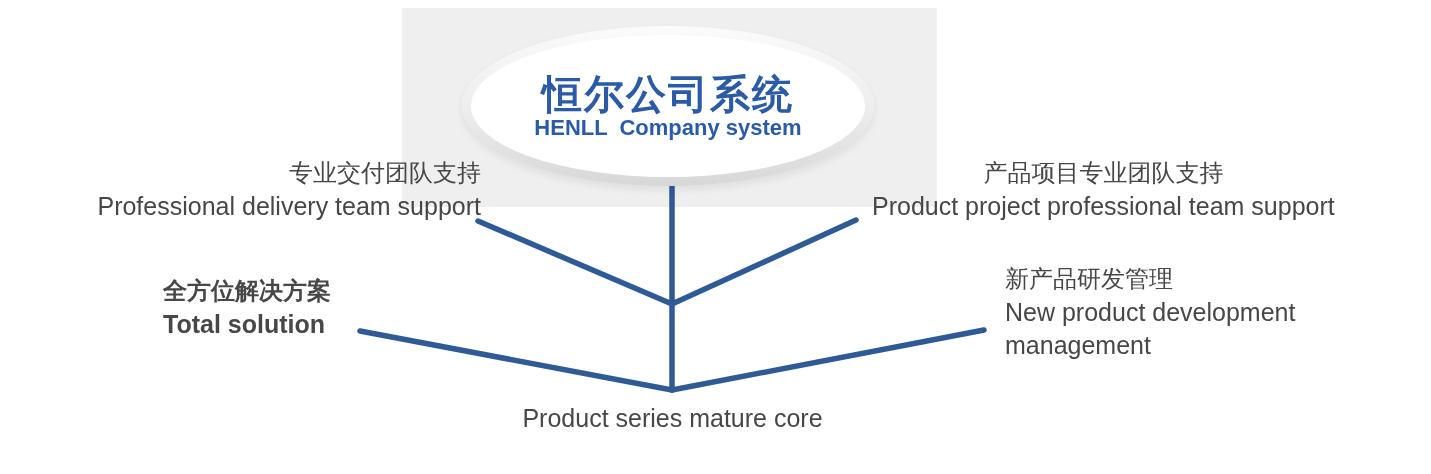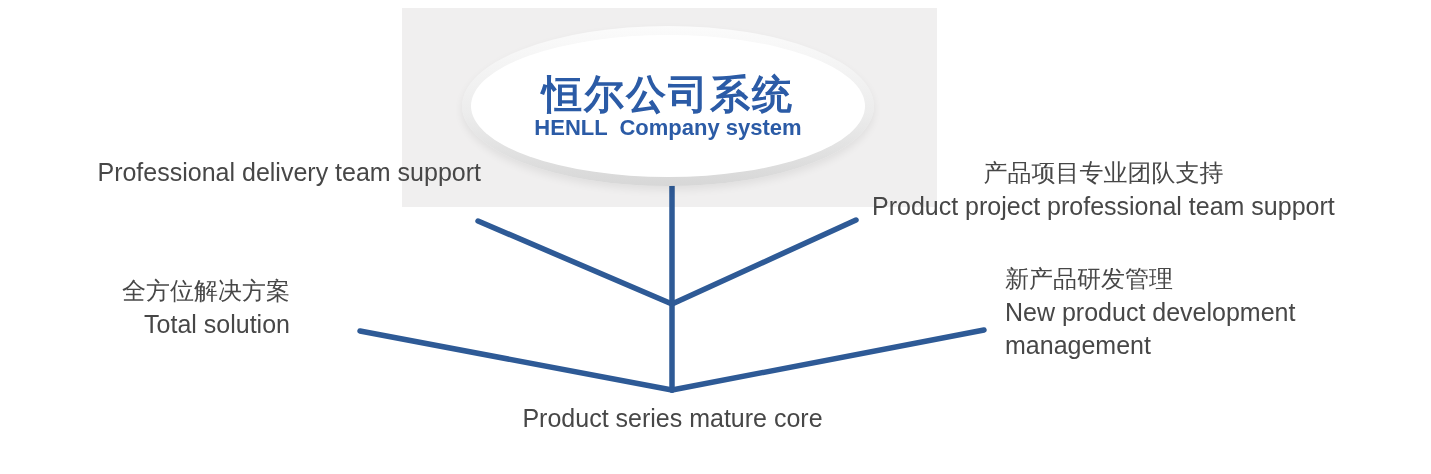--- a/index.html
+++ b/index.html
@@ -74,21 +74,21 @@
 
   .label {
     position: absolute;
     color: var(--label-gray, #474747);
   }
   .label .zh { font-size: 24px; line-height: 34px; }
   .label .en { font-size: 25px; line-height: 33px; }
 
   .label-top-left   { top: 156px; right: 950px;  text-align: right; white-space: nowrap; }
   .label-top-right  { top: 156px; left: 872px;   text-align: center;  white-space: nowrap; }
-  .label-mid-left   { top: 274px; right: 1141px; text-align: right; white-space: nowrap; }
+  .label-mid-left   { top: 274px; right: 1100px; white-space: nowrap; font-weight: bold; }
   .label-mid-right  { top: 262px; left: 1005px;  text-align: left;  width: 340px; }
   .label-bottom     { top: 402px; left: 450px;   width: 445px; text-align: center; white-space: nowrap; }
 </style>
 </head>
 <body>
 
 <div class="stage">
 
   <div class="panel"></div>
 
@@ -103,20 +103,21 @@
   </svg>
 
   <div class="ellipse-outer">
     <div class="ellipse-inner">
       <div class="center-title-zh">恒尔公司系统</div>
       <div class="center-title-en">HENLL  Company system</div>
     </div>
   </div>
 
   <div class="label label-top-left">
+    <div class="zh">专业交付团队支持</div>
     <div class="en">Professional delivery team support</div>
   </div>
 
   <div class="label label-top-right">
     <div class="zh">产品项目专业团队支持</div>
     <div class="en">Product project professional team support</div>
   </div>
 
   <div class="label label-mid-left">
     <div class="zh">全方位解决方案</div>

